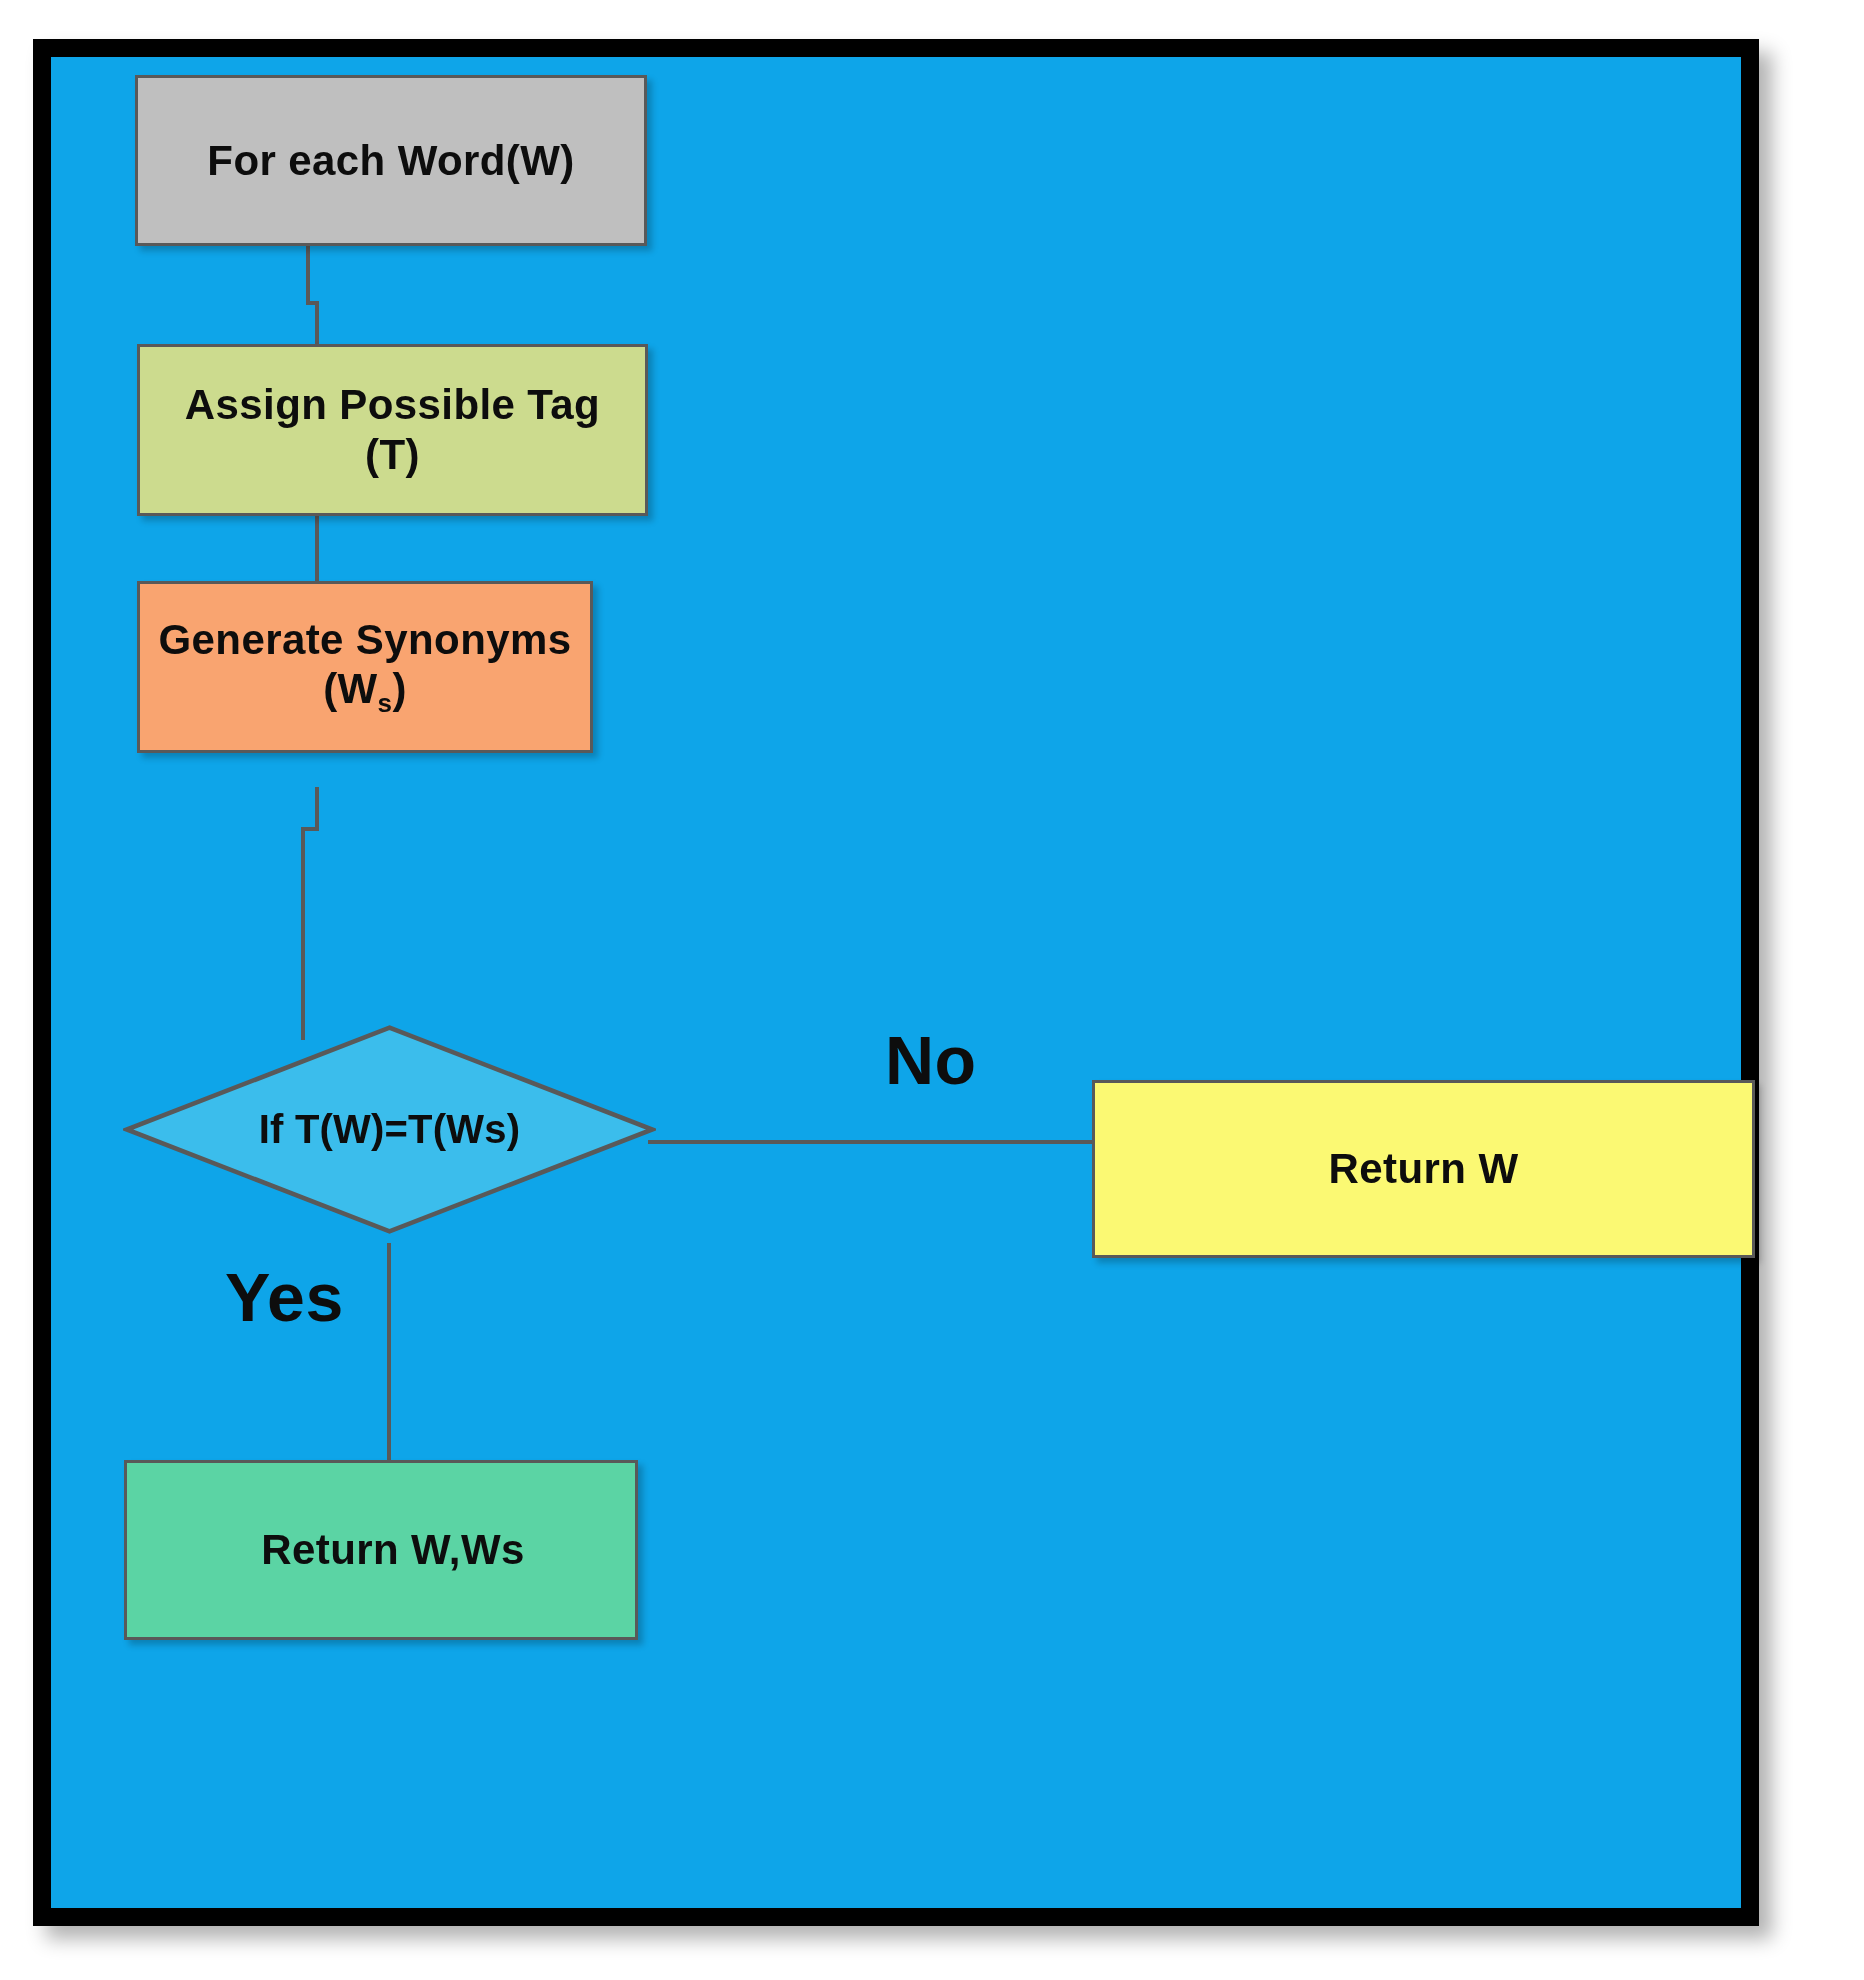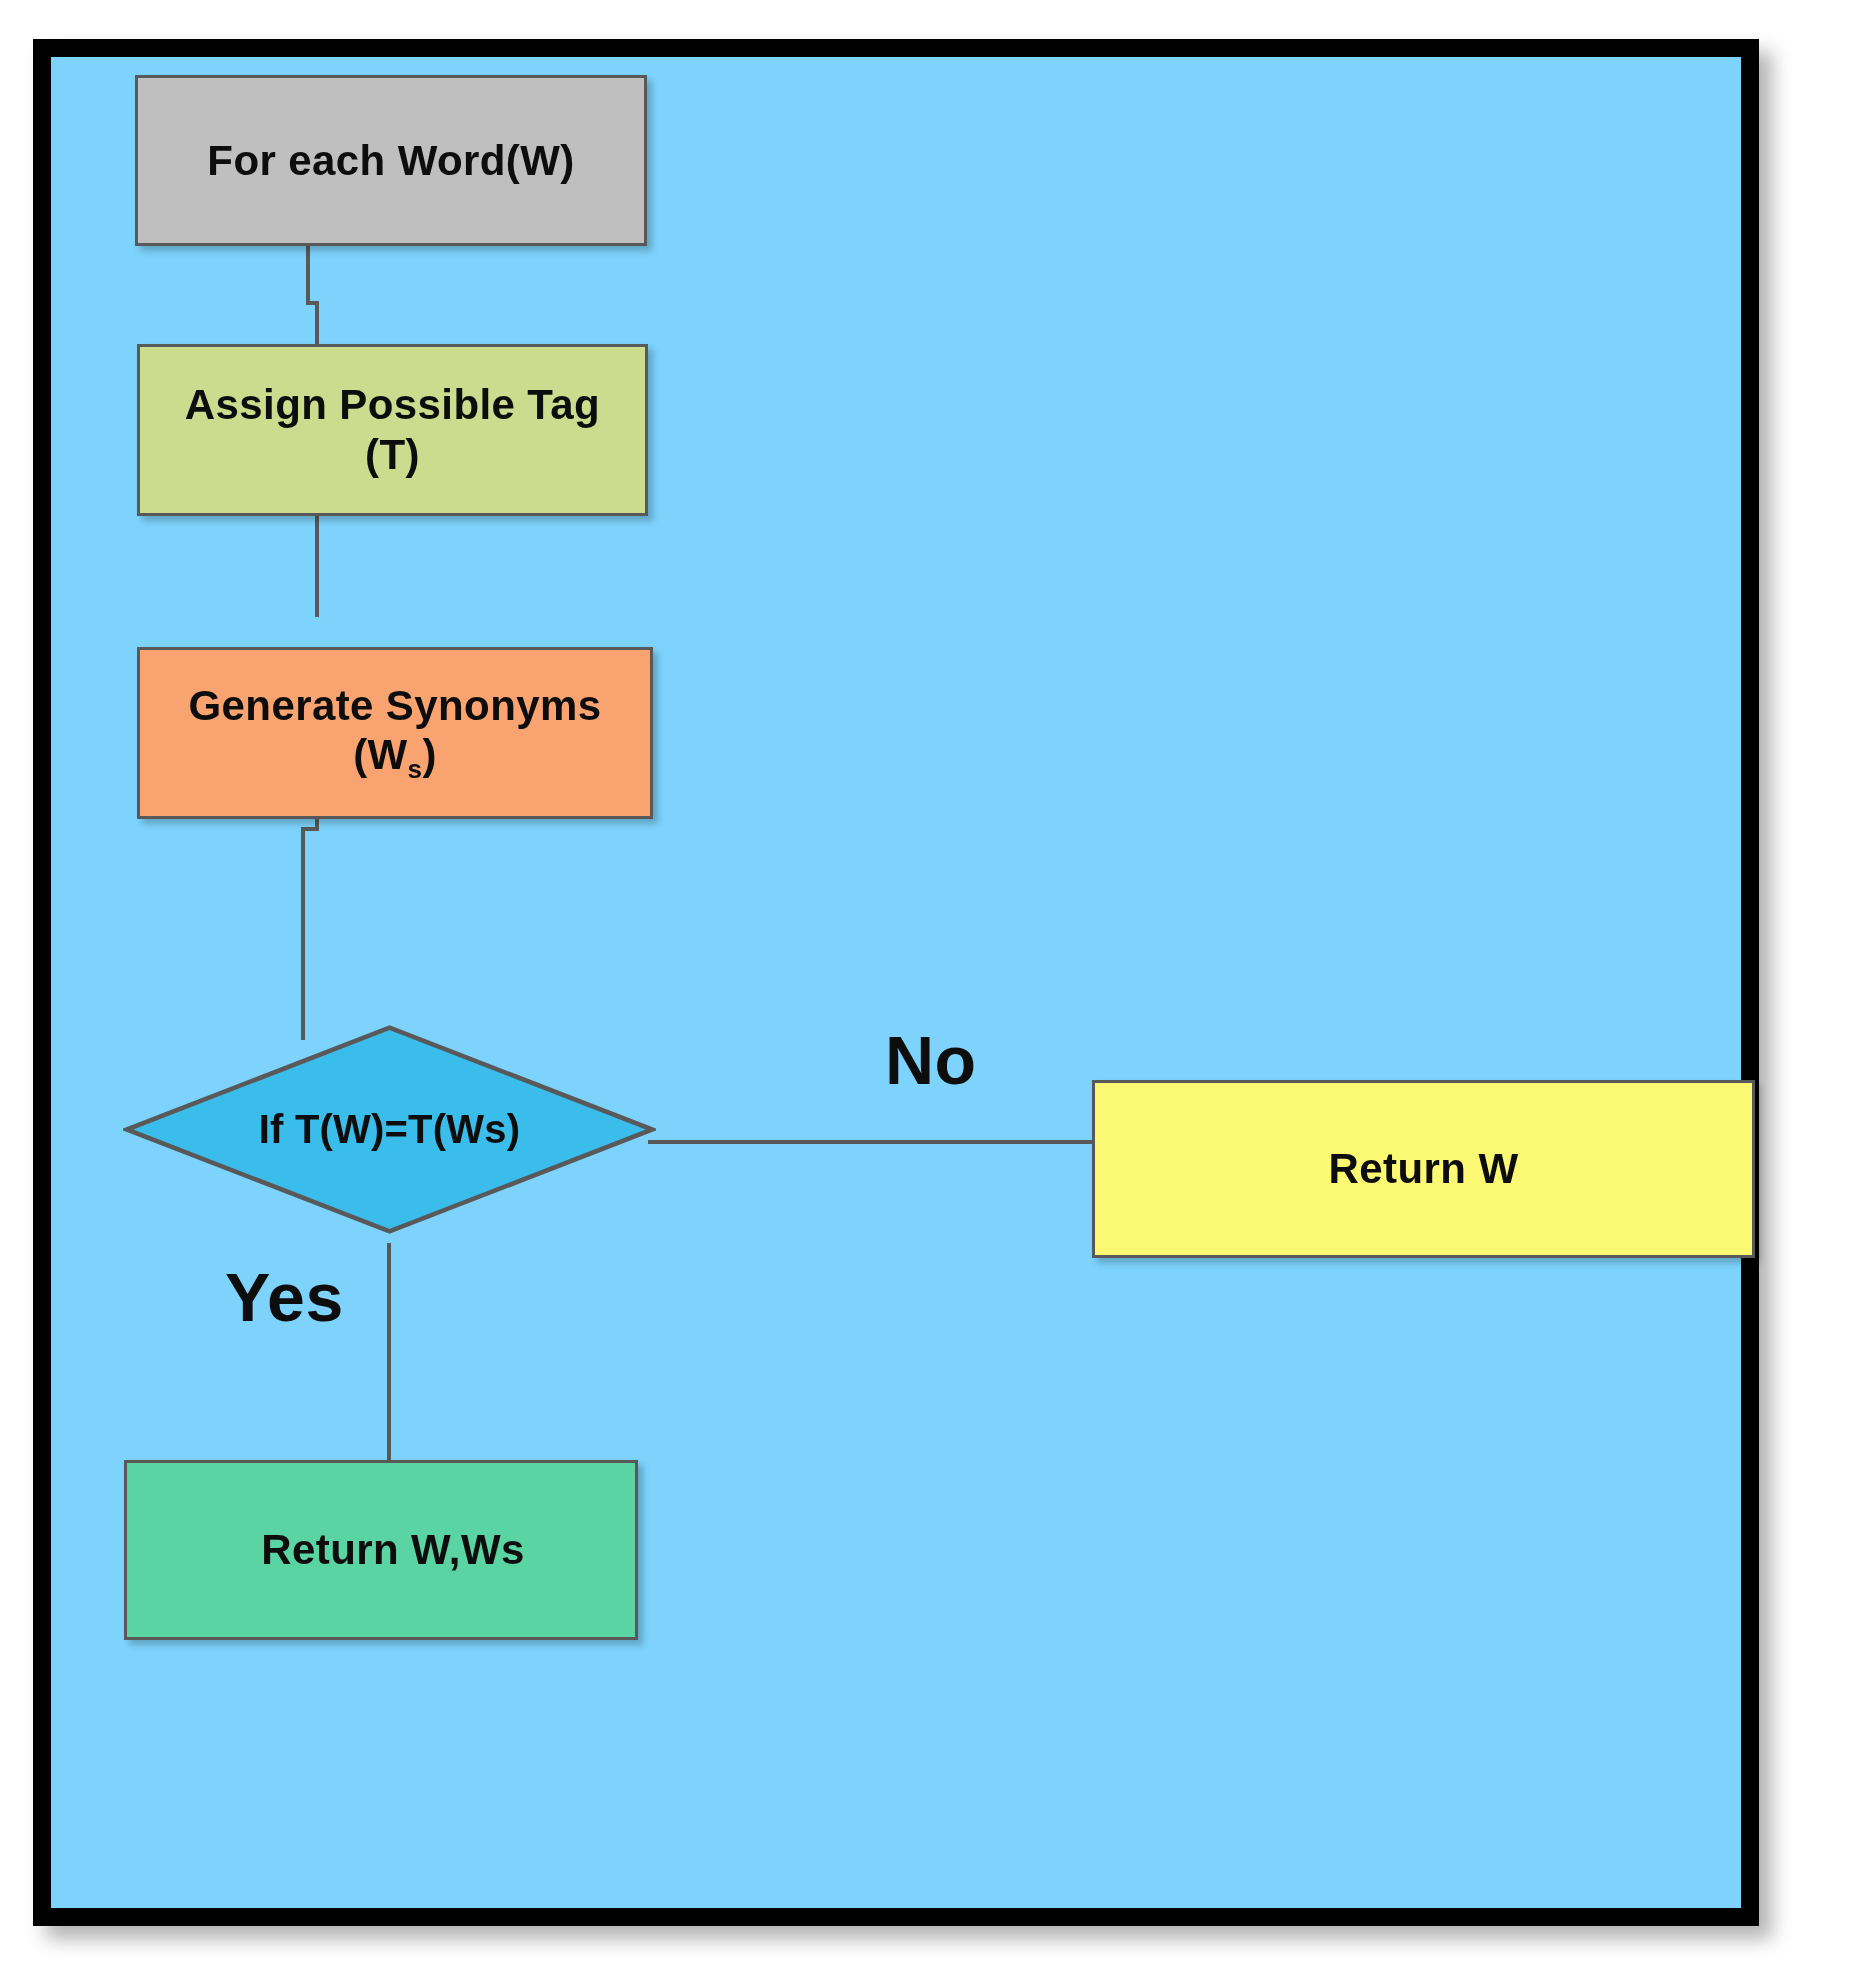--- a/index.html
+++ b/index.html
@@ -23,21 +23,21 @@
 
   
   #diagram-frame {
     position: absolute;
     left: 33px;
     top: 39px;
     width: 1726px;
     height: 1887px;
     border: 18.4px solid #000000;
     box-sizing: border-box;
-    background: #7dd3fc;
+    background: #0ea5e9;
     box-shadow: 13px 13px 18.4px rgba(0,0,0,0.30);
   }
 
   
   #diagram-surface {
     position: absolute;
     left: 0;
     top: 0;
     width: 100%;
     height: 100%;
@@ -63,21 +63,21 @@
 
   #node-for-each-word {
     left: 84px;  top: 18.4px;  width: 512px; height: 171px;
     background: #bfbfbf;
   }
   #node-assign-tag {
     left: 86px;  top: 287px; width: 511px; height: 172px;
     background: #ccdb8e;
   }
   #node-generate-synonyms {
-    left: 86px;  top: 590px; width: 516px; height: 172px;
+    left: 86px;  top: 524px; width: 456px; height: 172px;
     background: #f9a470;
   }
   #node-return-w {
     left: 1041px; top: 1023px; width: 663px; height: 178px;
     background: #fbf973;
   }
   #node-return-w-ws {
     left: 73px;  top: 1403px; width: 514px; height: 180px;
     background: #5bd4a4;
     padding-left: 24px;

